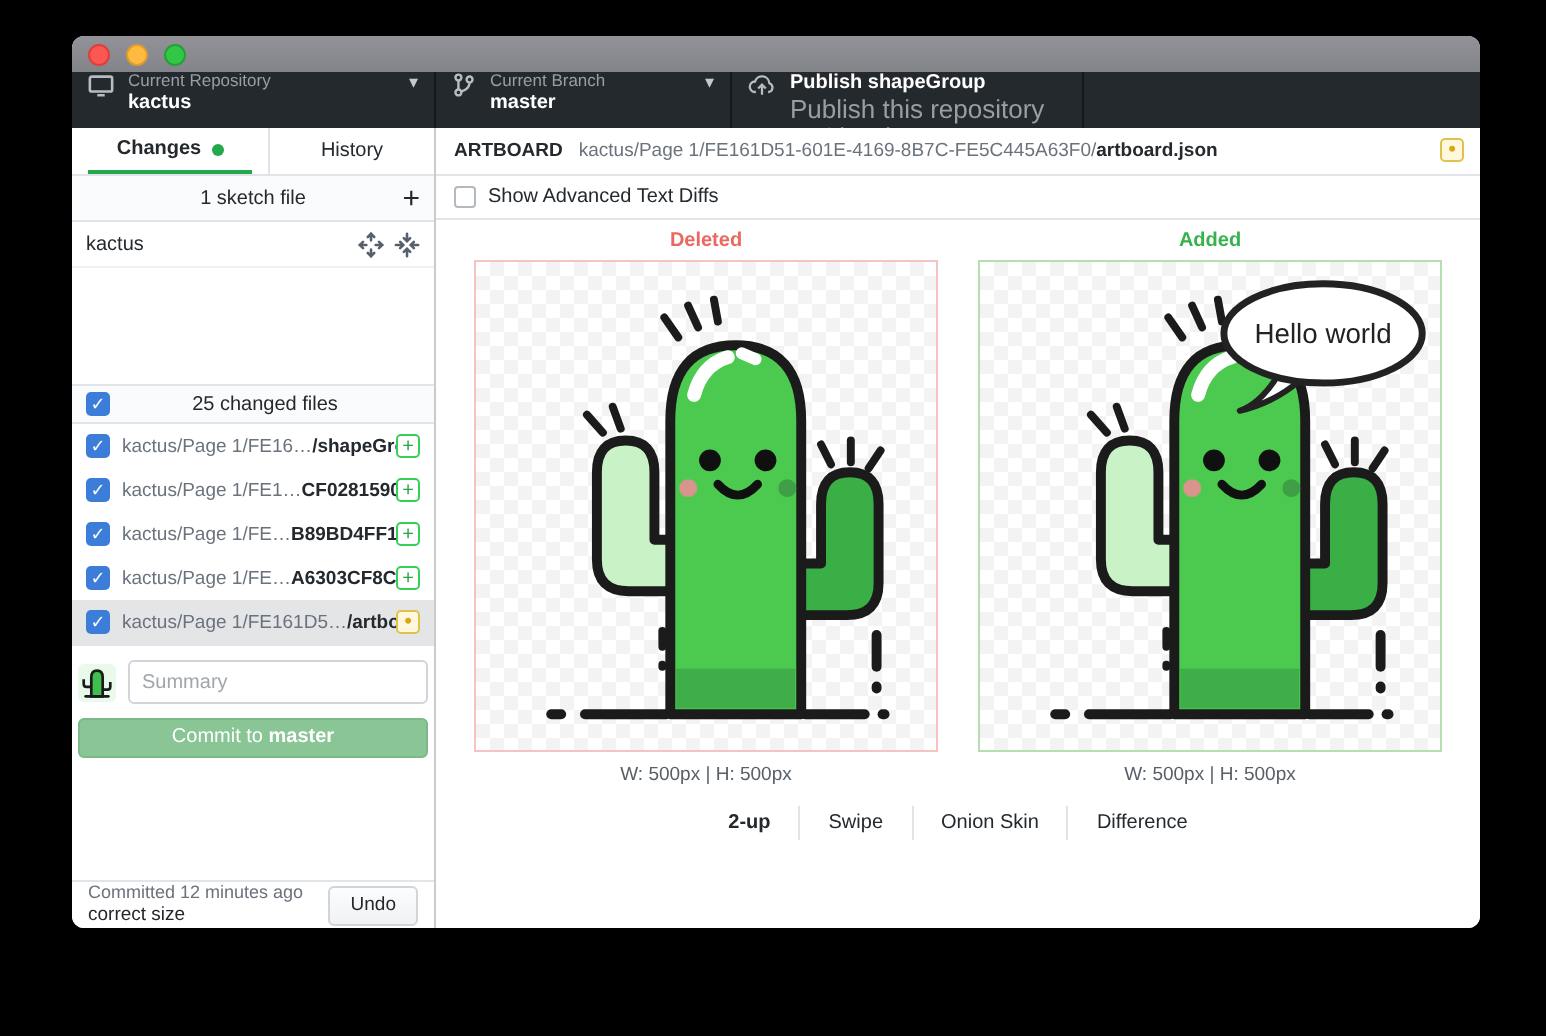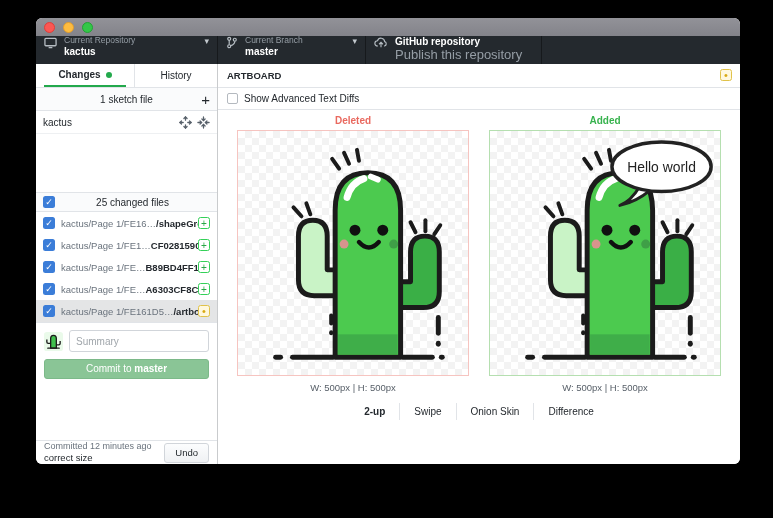--- a/index.html
+++ b/index.html
@@ -47,21 +47,21 @@
   .cbx { width:12px; height:12px; border-radius:2.5px; background:#3b7dd8; color:#fff; font-size:9px; line-height:12px; text-align:center; flex:none; }
   .cbx-empty { width:11px; height:11px; border-radius:2px; border:1px solid #b4b9bf; background:#fff; flex:none; }
   .file-list { }
   .file-row { height:22px; display:flex; align-items:center; padding:0 7px; font-size:9.5px; color:#6a737d; }
   .file-row.selected { background:#e4e5e6; }
   .file-row .path { flex:1; margin-left:6px; white-space:nowrap; overflow:hidden; }
   .file-row .path b { color:#24292e; }
   .status { width:12px; height:12px; border-radius:2.5px; font-size:10px; line-height:11px; text-align:center; flex:none; }
   .status.added { border:1px solid #34d058; color:#28a745; background:#fff; }
   .status.modified { border:1px solid #e0c24a; color:#d9a912; background:#fff8de; font-size:11px; }
-  .commit-box { border-top:1px solid #e1e4e8; padding:7px 8px 2px; flex:1; }
+  .commit-box { border-top:1px solid #e1e4e8; padding:7px 3px 2px; flex:1; }
   .sum-row { display:flex; align-items:center; }
   .avatar { width:19px; height:19px; margin-right:6px; flex:none; }
   .input, .textarea { width:100%; border:1px solid #d1d5da; border-radius:3px; font-size:10px; font-family:"Liberation Sans", sans-serif; color:#24292e; padding:4px 6px; outline:none; }
   .input { height:22px; }
   .input::placeholder, .textarea::placeholder { color:#a0a6ab; }
   .textarea { height:48px; margin-top:6px; resize:none; display:block; }
   .commit-btn { margin-top:7px; width:100%; height:20px; background:#8ac596; border:1px solid #7cb989; border-radius:3px; color:#fff; font-size:10px; text-align:center; line-height:18px; cursor:pointer; }
   .commit-btn b { font-weight:bold; }
   .undo-bar { height:24px; border-top:1px solid #e1e4e8; display:flex; align-items:center; padding:0 8px; }
   .undo-text { flex:1; line-height:1.25; }
@@ -186,21 +186,21 @@
       <span class="caret">▾</span>
     </div>
     <div class="tb-section tb-publish">
       <span class="ticon">
         <svg width="14" height="13" viewBox="0 0 16 14">
             <path d="M4.5 11 H4 A3 3 0 0 1 4 5 A4.2 4.2 0 0 1 12.2 6 A2.6 2.6 0 0 1 12 11 h-.5" fill="none" stroke="currentColor" stroke-width="1.3"></path>
             <path d="M8 12.5 V7 M5.8 9 L8 6.8 L10.2 9" fill="none" stroke="currentColor" stroke-width="1.3"></path>
           </svg>
       </span>
       <span class="tb-text">
-        <div class="tb-value">GitHub repository</div>
+        <div class="tb-value">Publish shapeGroup</div>
         <div class="tb-sub">Publish this repository to GitHub</div>
       </span>
     </div>
     <div class="tb-section" style="flex:1; border-right:none;"></div>
   </div>
 
   <div class="content">
     <div class="sidebar">
 
       <div class="tabs">
@@ -290,20 +290,21 @@
           <div class="undo-line1">Committed 12 minutes ago</div>
           <div class="undo-line2">correct size</div>
         </span>
         <span class="undo-btn">Undo</span>
       </div>
     </div>
 
     <div class="main">
       <div class="art-header">
         <span class="art-kind">ARTBOARD</span>
+        <span class="art-path"><span>kactus/Page 1/FE161D51-601E-4169-8B7C-FE5C445A63F0/</span><b>artboard.json</b></span>
         <span class="mod-badge status modified">•</span>
       </div>
       <div class="adv-row">
         <span class="cbx-empty"></span>
         <span class="adv-label">Show Advanced Text Diffs</span>
       </div>
 
       <div class="diff-area">
         <div class="panes-labels">
           <div class="pane-label deleted">Deleted</div>

